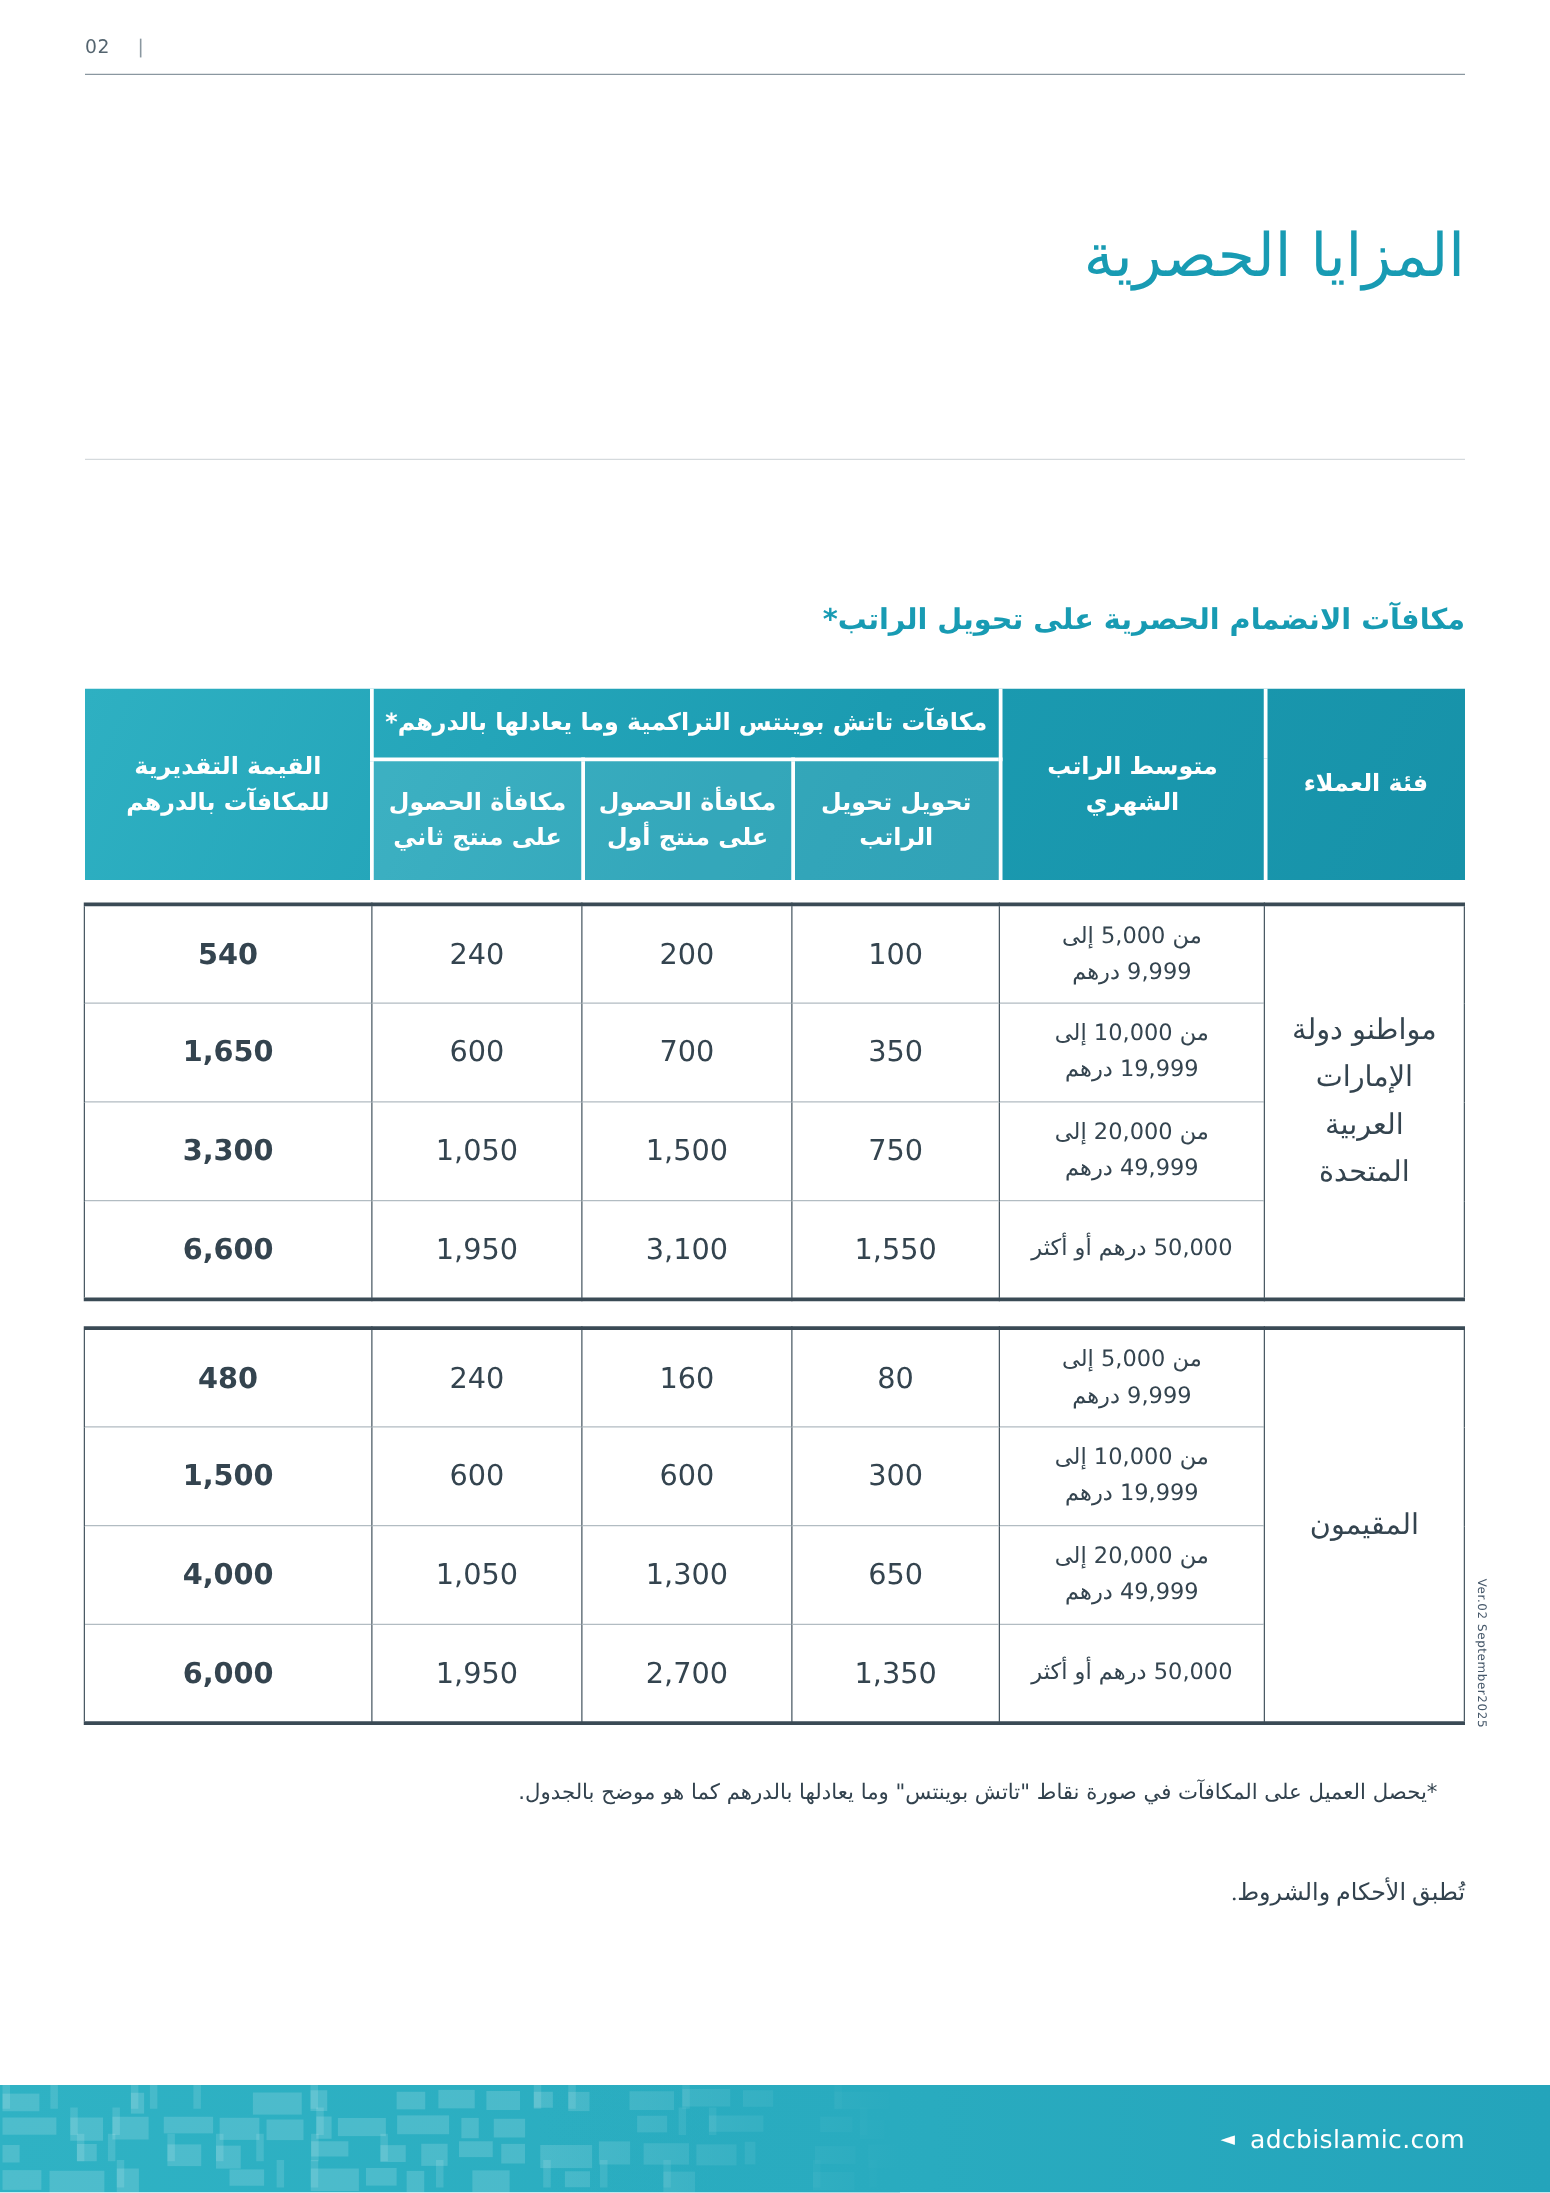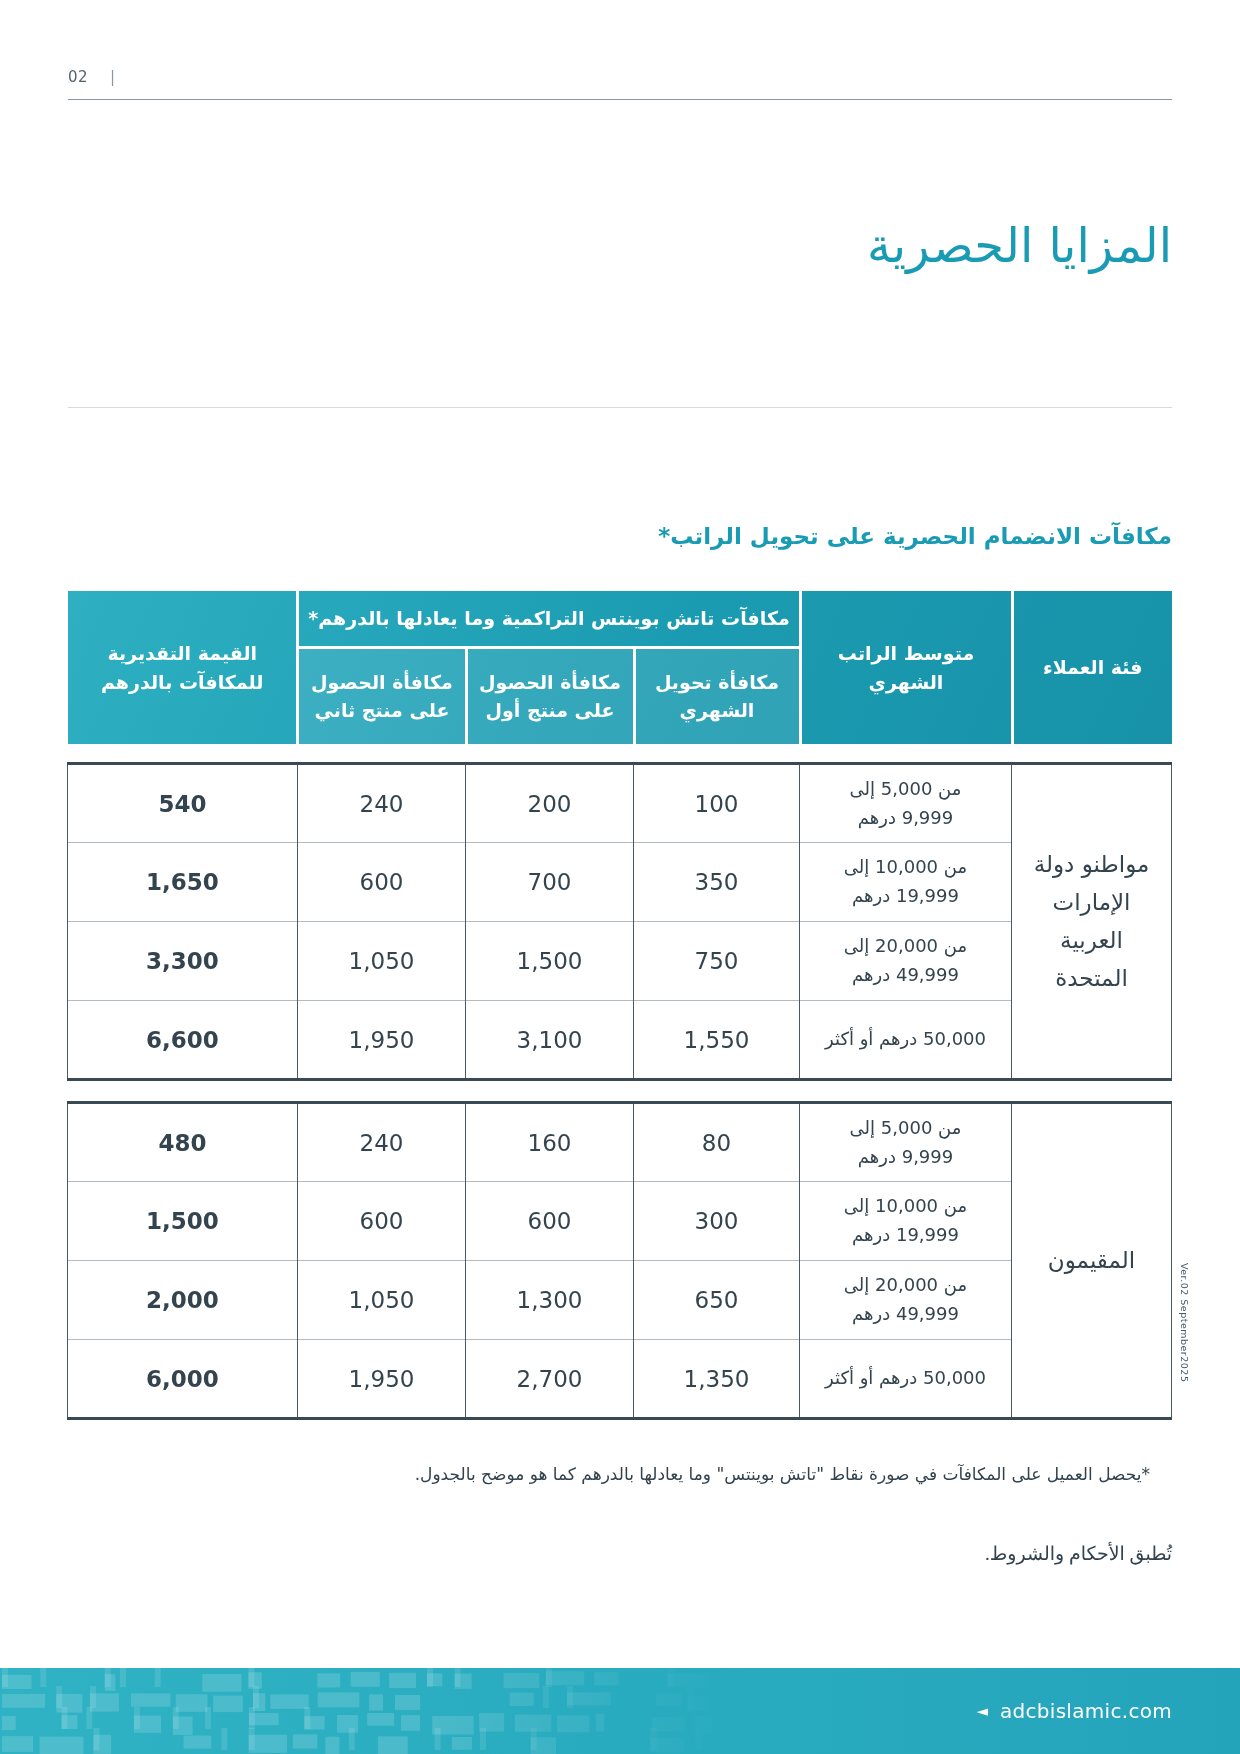--- a/index.html
+++ b/index.html
@@ -8,21 +8,21 @@
     position:relative;
     width:1240px; height:1754px;
     background:#ffffff;
     font-family:"DejaVu Sans", sans-serif;
     color:#32424e;
     overflow:hidden;
   }
   .content { margin:0 68px; width:1104px; }
 
   
-  .topbar { padding-top:68px; direction:ltr; text-align:left;
+  .topbar { padding-top:28px; direction:ltr; text-align:left;
             color:#54646f; font-size:15px; letter-spacing:.5px; }
   .topbar .sep { margin-left:22px; color:#8a97a0; }
   .rule-top { border:none; border-top:1px solid #8a97a0; margin-top:13px; }
 
   
   .page-title { margin-top:118px; text-align:right;
                 color:#189bb3; font-size:48px; font-weight:normal; line-height:1.15; }
 
   .rule-light { border:none; border-top:1px solid #d5dadd; margin-top:134px; }
 
@@ -97,21 +97,21 @@
         <col class="c-tot">
     </colgroup>
     <tbody>
         <tr class="r1">
       <th rowspan="2">فئة العملاء</th>
       <th rowspan="2">متوسط الراتب الشهري</th>
       <th colspan="3">مكافآت تاتش بوينتس التراكمية وما يعادلها بالدرهم*</th>
       <th rowspan="2">القيمة التقديرية للمكافآت بالدرهم</th>
     </tr>
     <tr class="r2">
-      <th>مكافأة تحويل الشهري</th>
+      <th>تحويل تحويل الراتب</th>
       <th>مكافأة الحصول على منتج أول</th>
       <th>مكافأة الحصول على منتج ثاني</th>
     </tr>
   </tbody>
     </table>
 
   <table class="body-table g1">
     <colgroup>
       <col class="c-cat">
         <col class="c-sal">
@@ -176,21 +176,21 @@
           <td>300</td>
           <td>600</td>
           <td>600</td>
           <td class="total">1,500</td>
         </tr>
         <tr>
           <td class="sal">من 20,000 إلى<br>49,999 درهم</td>
           <td>650</td>
           <td>1,300</td>
           <td>1,050</td>
-          <td class="total">2,000</td>
+          <td class="total">4,000</td>
         </tr>
         <tr>
           <td class="sal">50,000 درهم أو أكثر</td>
           <td>1,350</td>
           <td>2,700</td>
           <td>1,950</td>
           <td class="total">6,000</td>
         </tr>
       </tbody>
   </table>

